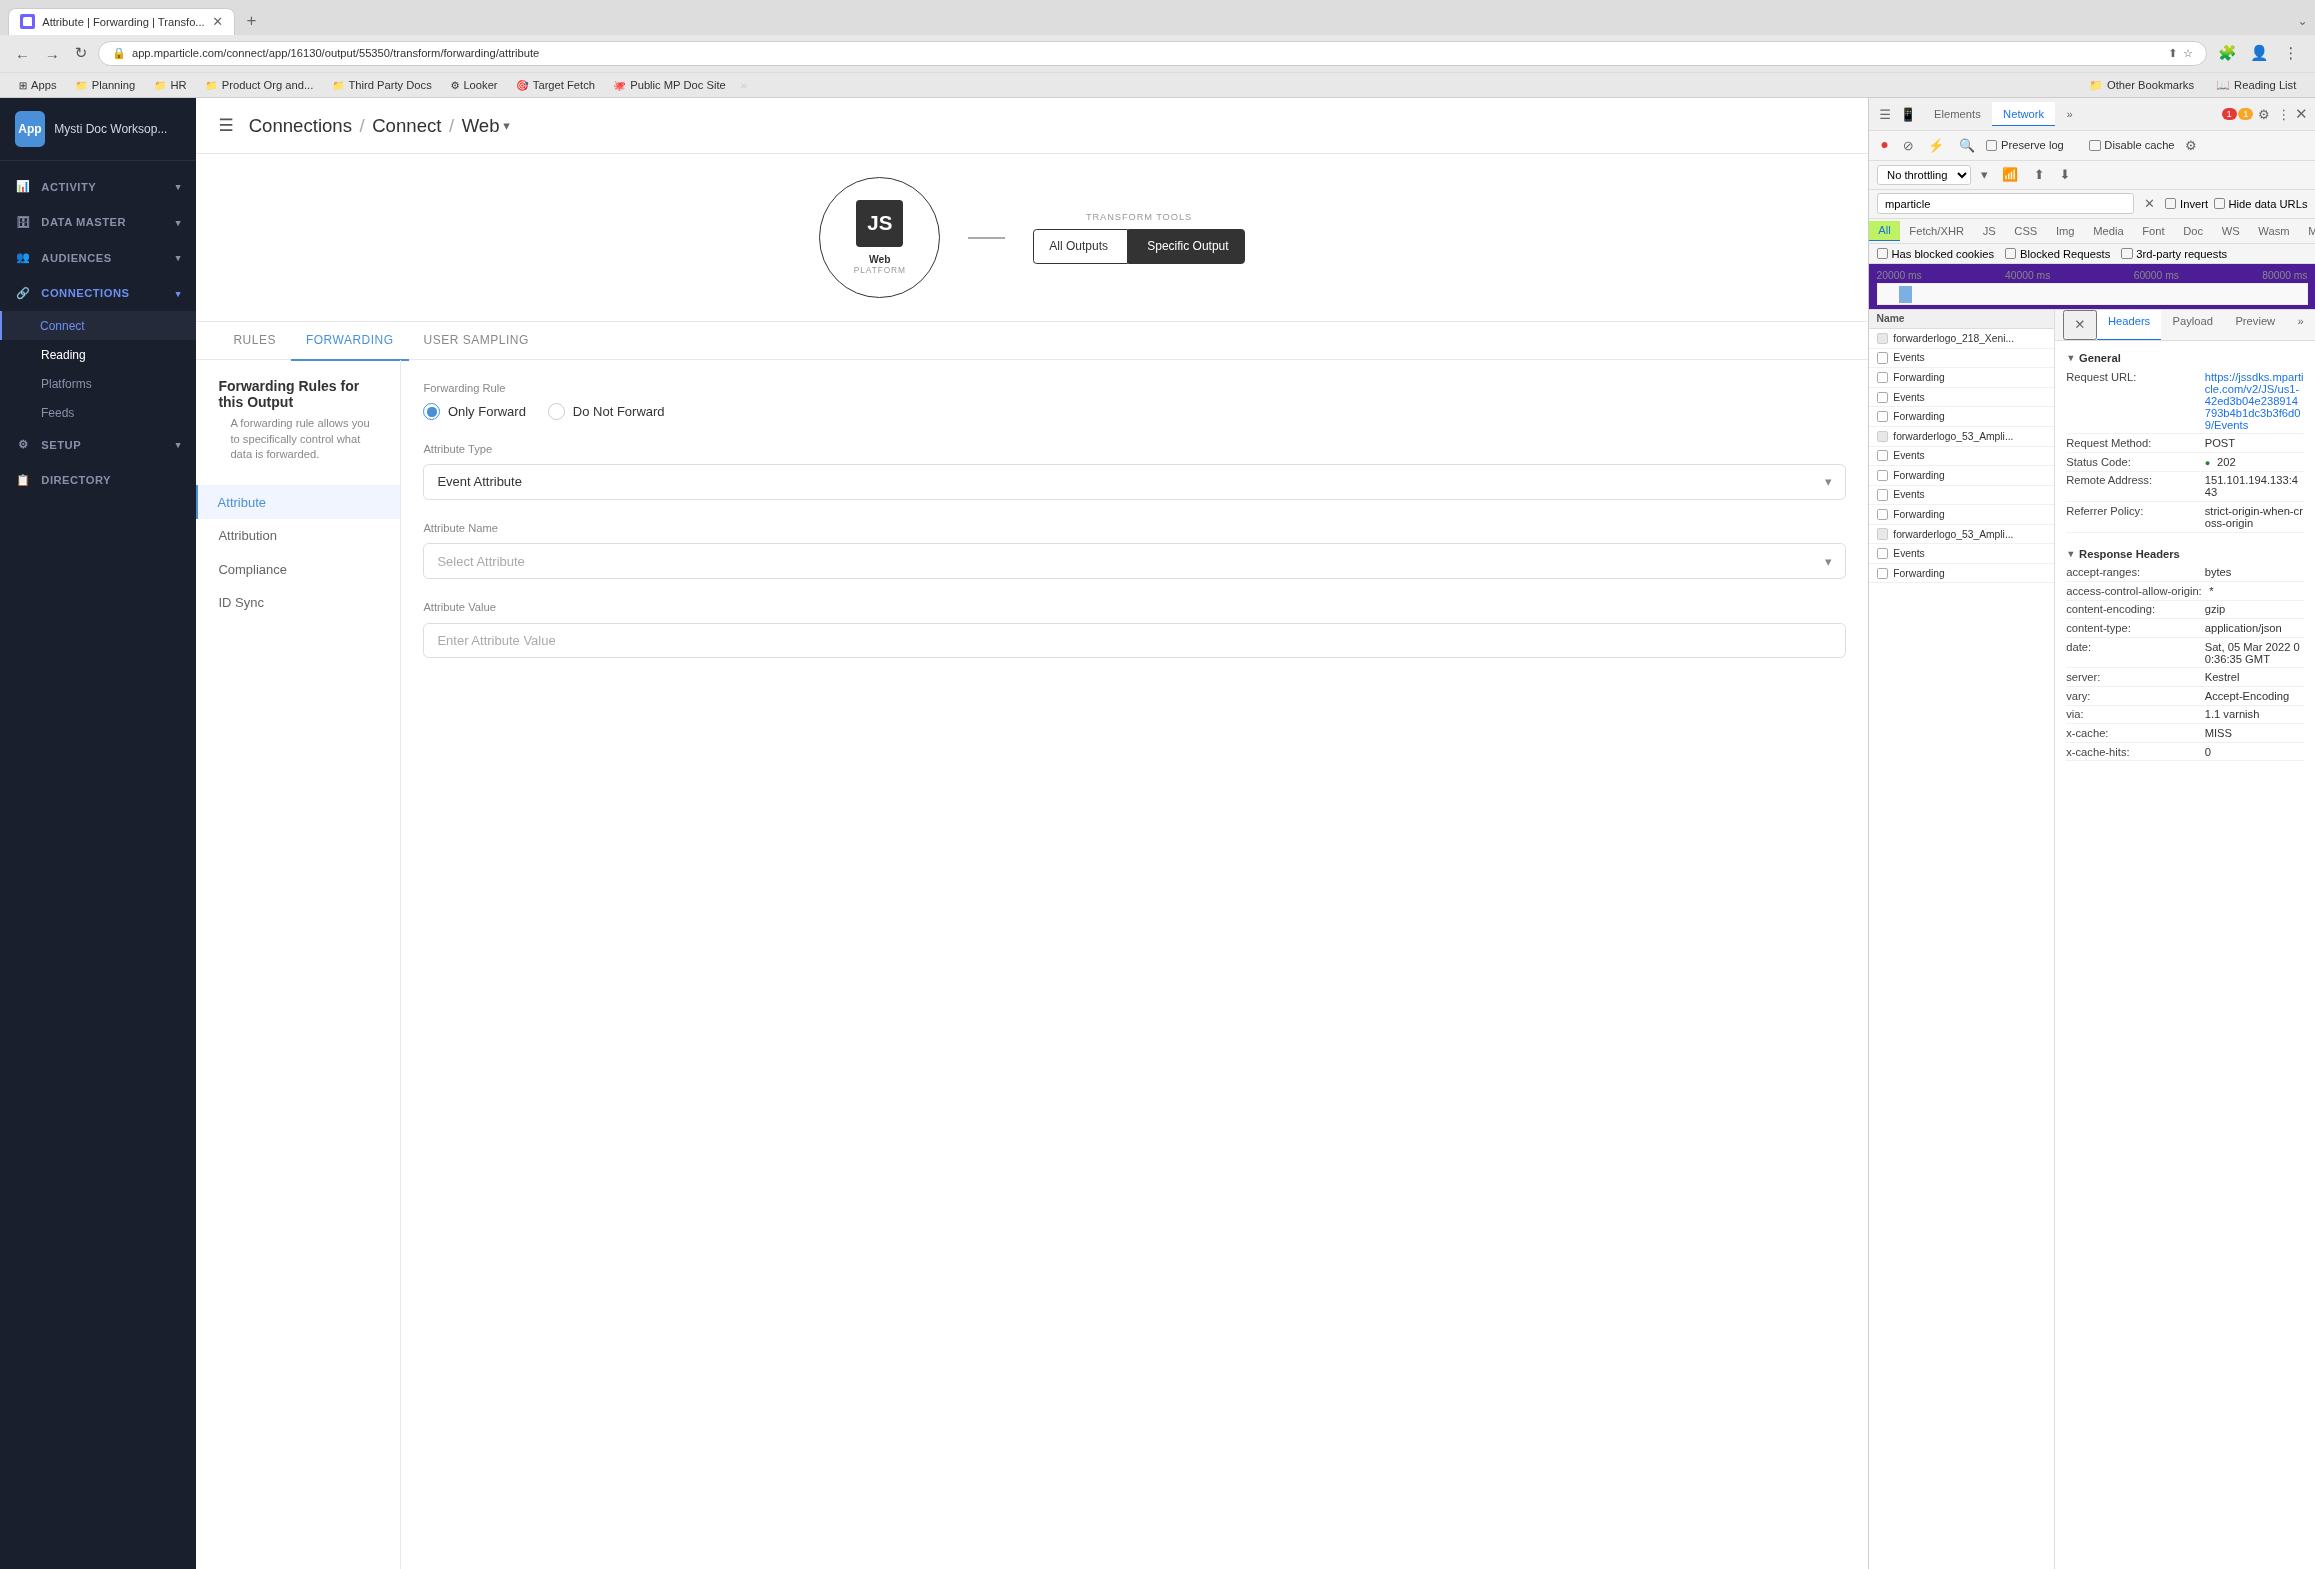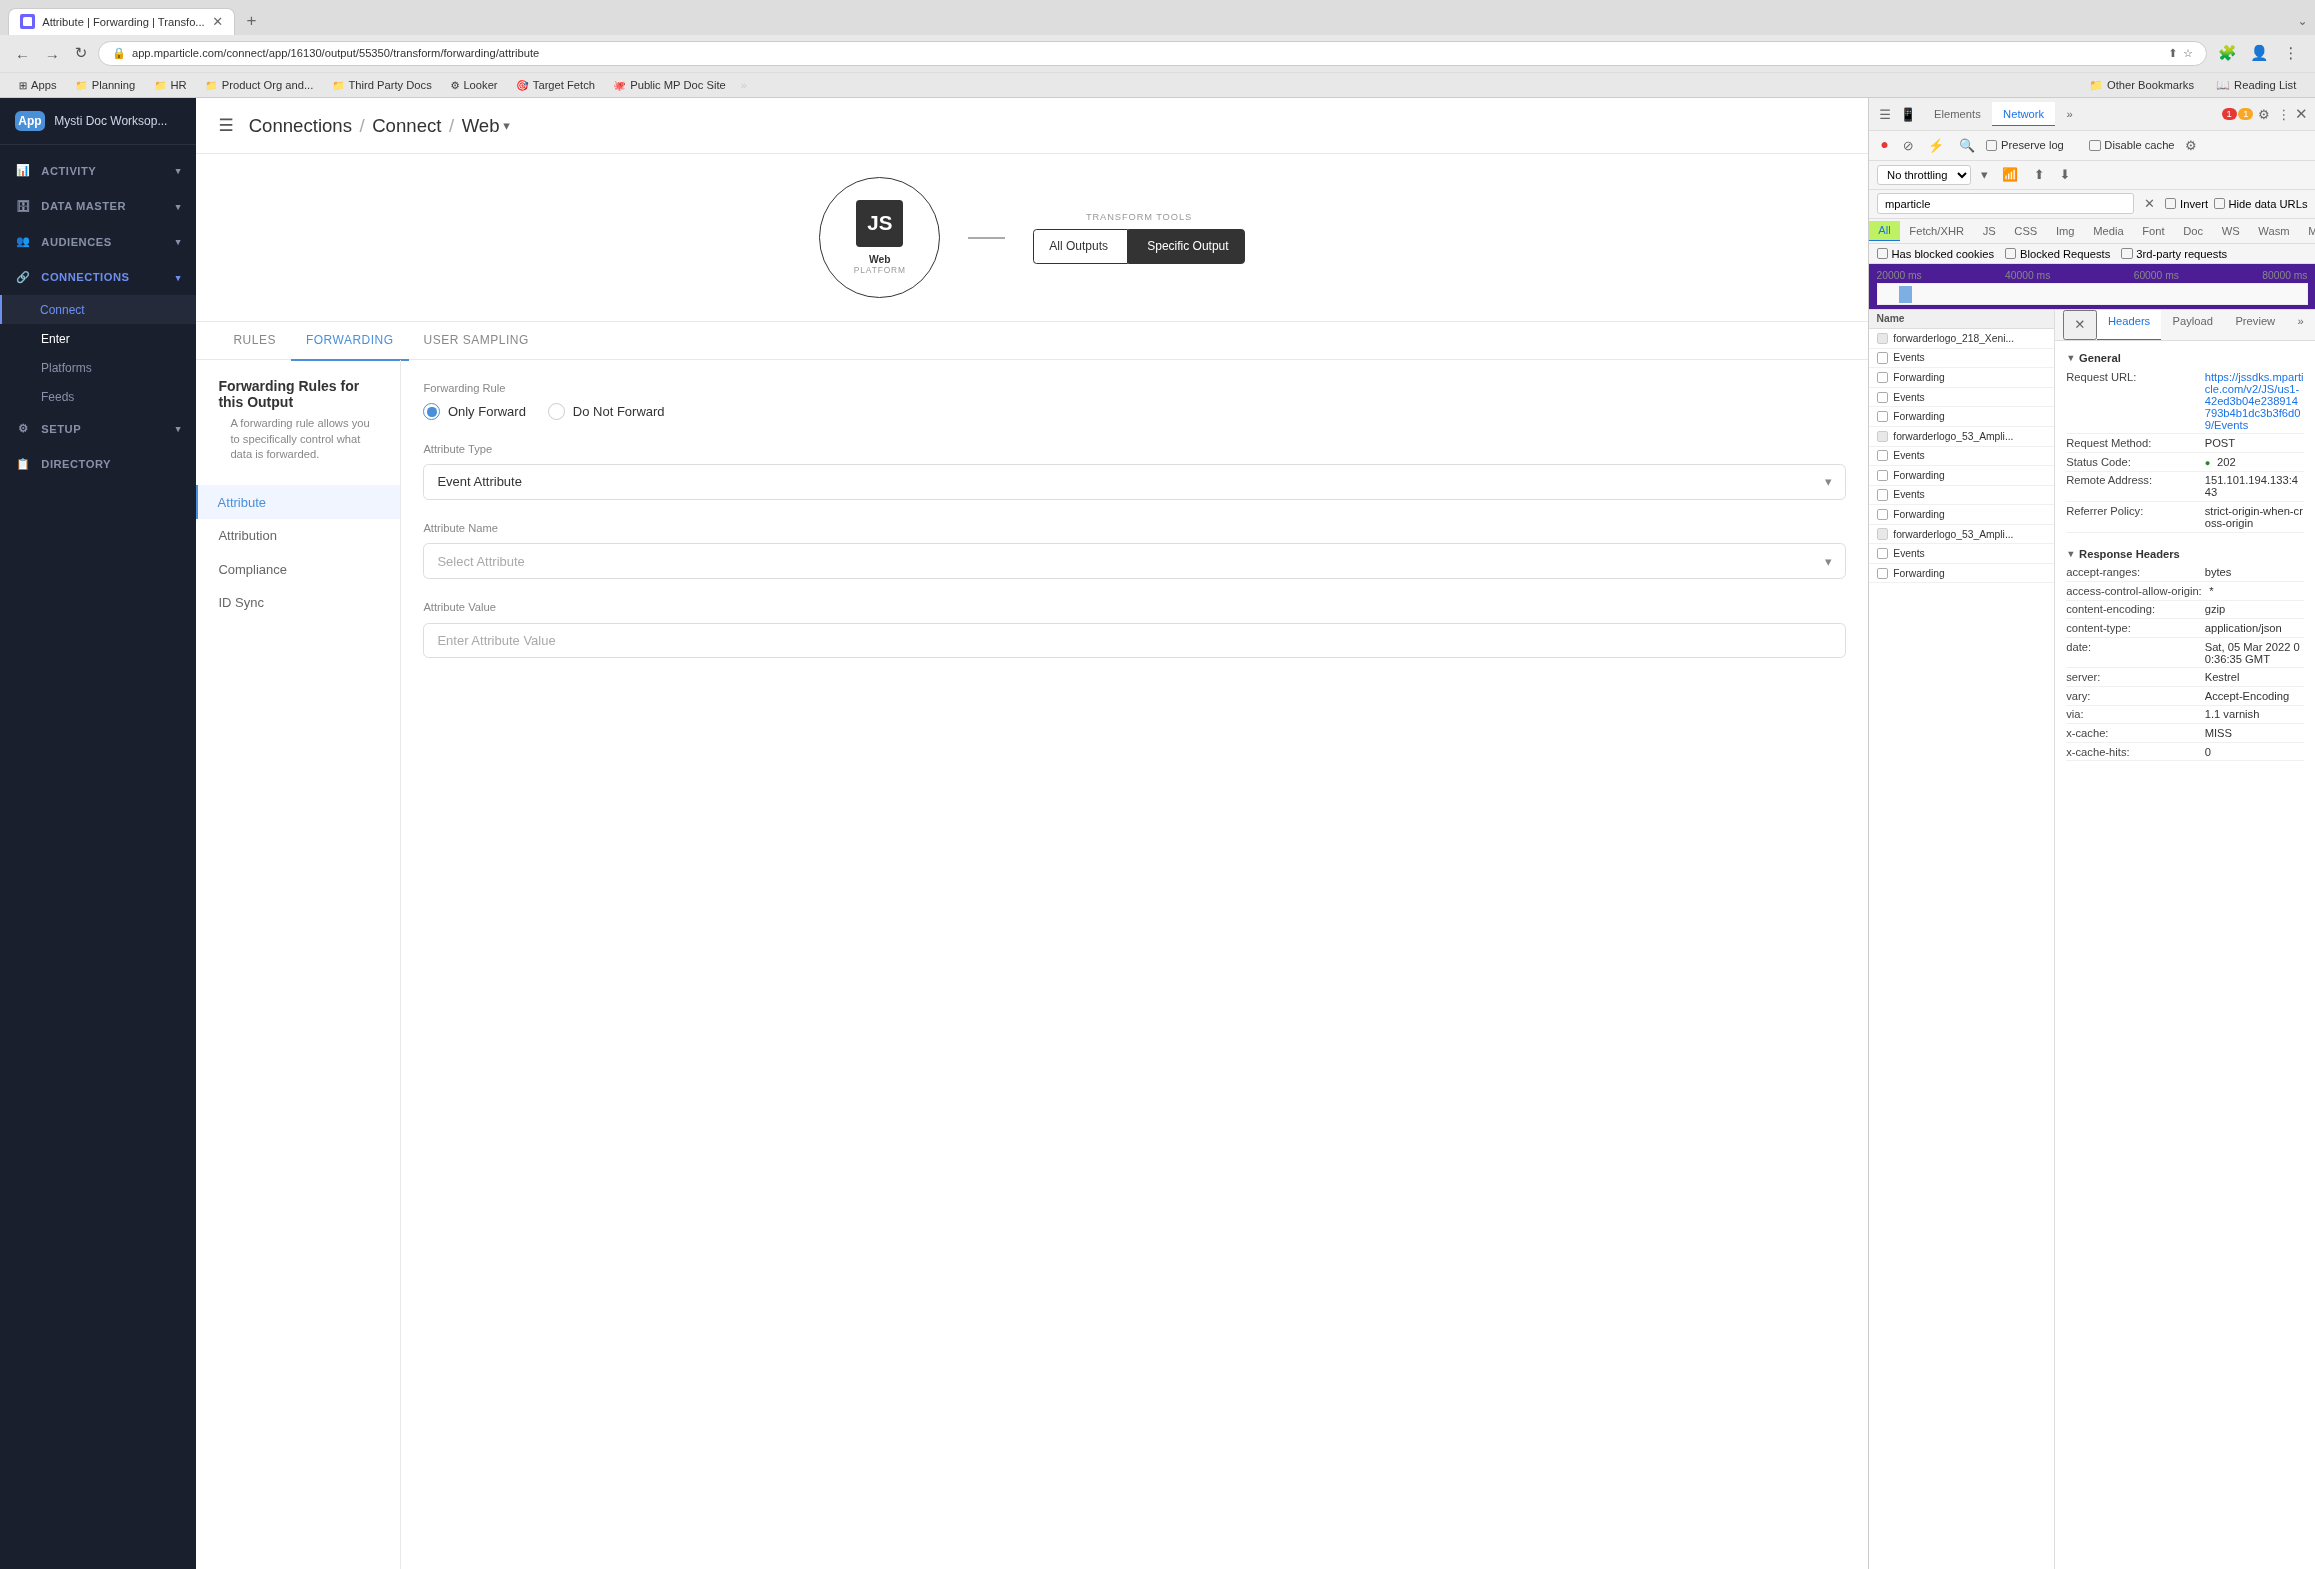--- a/index.html
+++ b/index.html
@@ -29,21 +29,21 @@
     .bookmark-icon { font-size: 10.3px; }
     .bookmark-sep { margin: 0 3.7px; color: #ccc; }
     .bookmarks-overflow { margin-left: auto; display: flex; align-items: center; gap: 7.5px; }
 
     
     .app-container { display: flex; flex: 1; overflow: hidden; }
 
     
     .sidebar { width: 196px; background: #1a1f2e; color: white; display: flex; flex-direction: column; flex-shrink: 0; overflow-y: auto; }
     .sidebar-header { padding: 13px 15px; display: flex; align-items: center; gap: 9.3px; border-bottom: 0.9px solid #2a3040; }
-    .app-logo { width: 30px; height: 20px; background: #4a90d9; border-radius: 5.6px; display: flex; align-items: center; justify-content: center; color: white; font-weight: bold; font-size: 12px; }
+    .app-logo { width: 30px; height: 36px; background: #4a90d9; border-radius: 5.6px; display: flex; align-items: center; justify-content: center; color: white; font-weight: bold; font-size: 12px; }
     .workspace-name { font-size: 12px; color: #d0d5e8; font-weight: 500; }
 
     .sidebar-nav { padding: 7.5px 0; flex: 1; }
     .nav-item { display: flex; align-items: center; padding: 9.3px 15px; cursor: pointer; color: #8891a8; font-size: 11.2px; font-weight: 600; letter-spacing: 0.5px; text-transform: uppercase; gap: 9.3px; }
     .nav-item.active { color: #6c8ff0; }
     .nav-item-icon { width: 17px; height: 17px; display: flex; align-items: center; justify-content: center; flex-shrink: 0; }
     .nav-item-chevron { margin-left: auto; font-size: 9.3px; }
 
     .nav-sub-item { display: flex; align-items: center; padding: 7.5px 15px 7.5px 41px; cursor: pointer; color: #8891a8; font-size: 12px; }
     .nav-sub-item.active { color: #6c8ff0; border-left: 2.8px solid #6c8ff0; padding-left: 38px; background: #242a3a; }
@@ -270,21 +270,21 @@
       </div>
       <div class="nav-item active">
         <span class="nav-item-icon">🔗</span>
         <span>CONNECTIONS</span>
         <span class="nav-item-chevron">▾</span>
       </div>
       <div class="nav-sub-item active">
         <span>Connect</span>
       </div>
       <div class="nav-sub-item selected">
-        <span>Enter</span>
+        <span>Reading</span>
       </div>
       <div class="nav-sub-item">
         <span>Platforms</span>
       </div>
       <div class="nav-sub-item">
         <span>Feeds</span>
       </div>
       <div class="nav-item">
         <span class="nav-item-icon">⚙</span>
         <span>SETUP</span>

